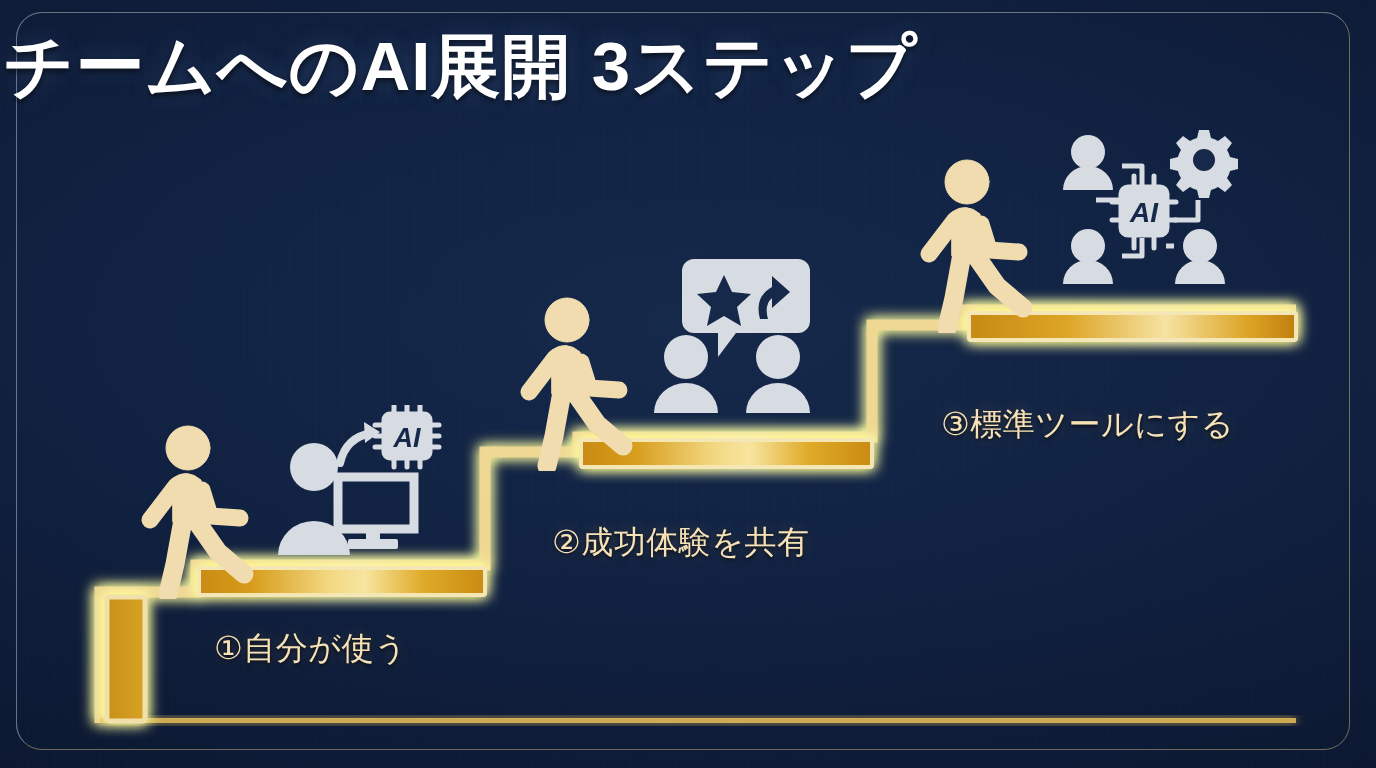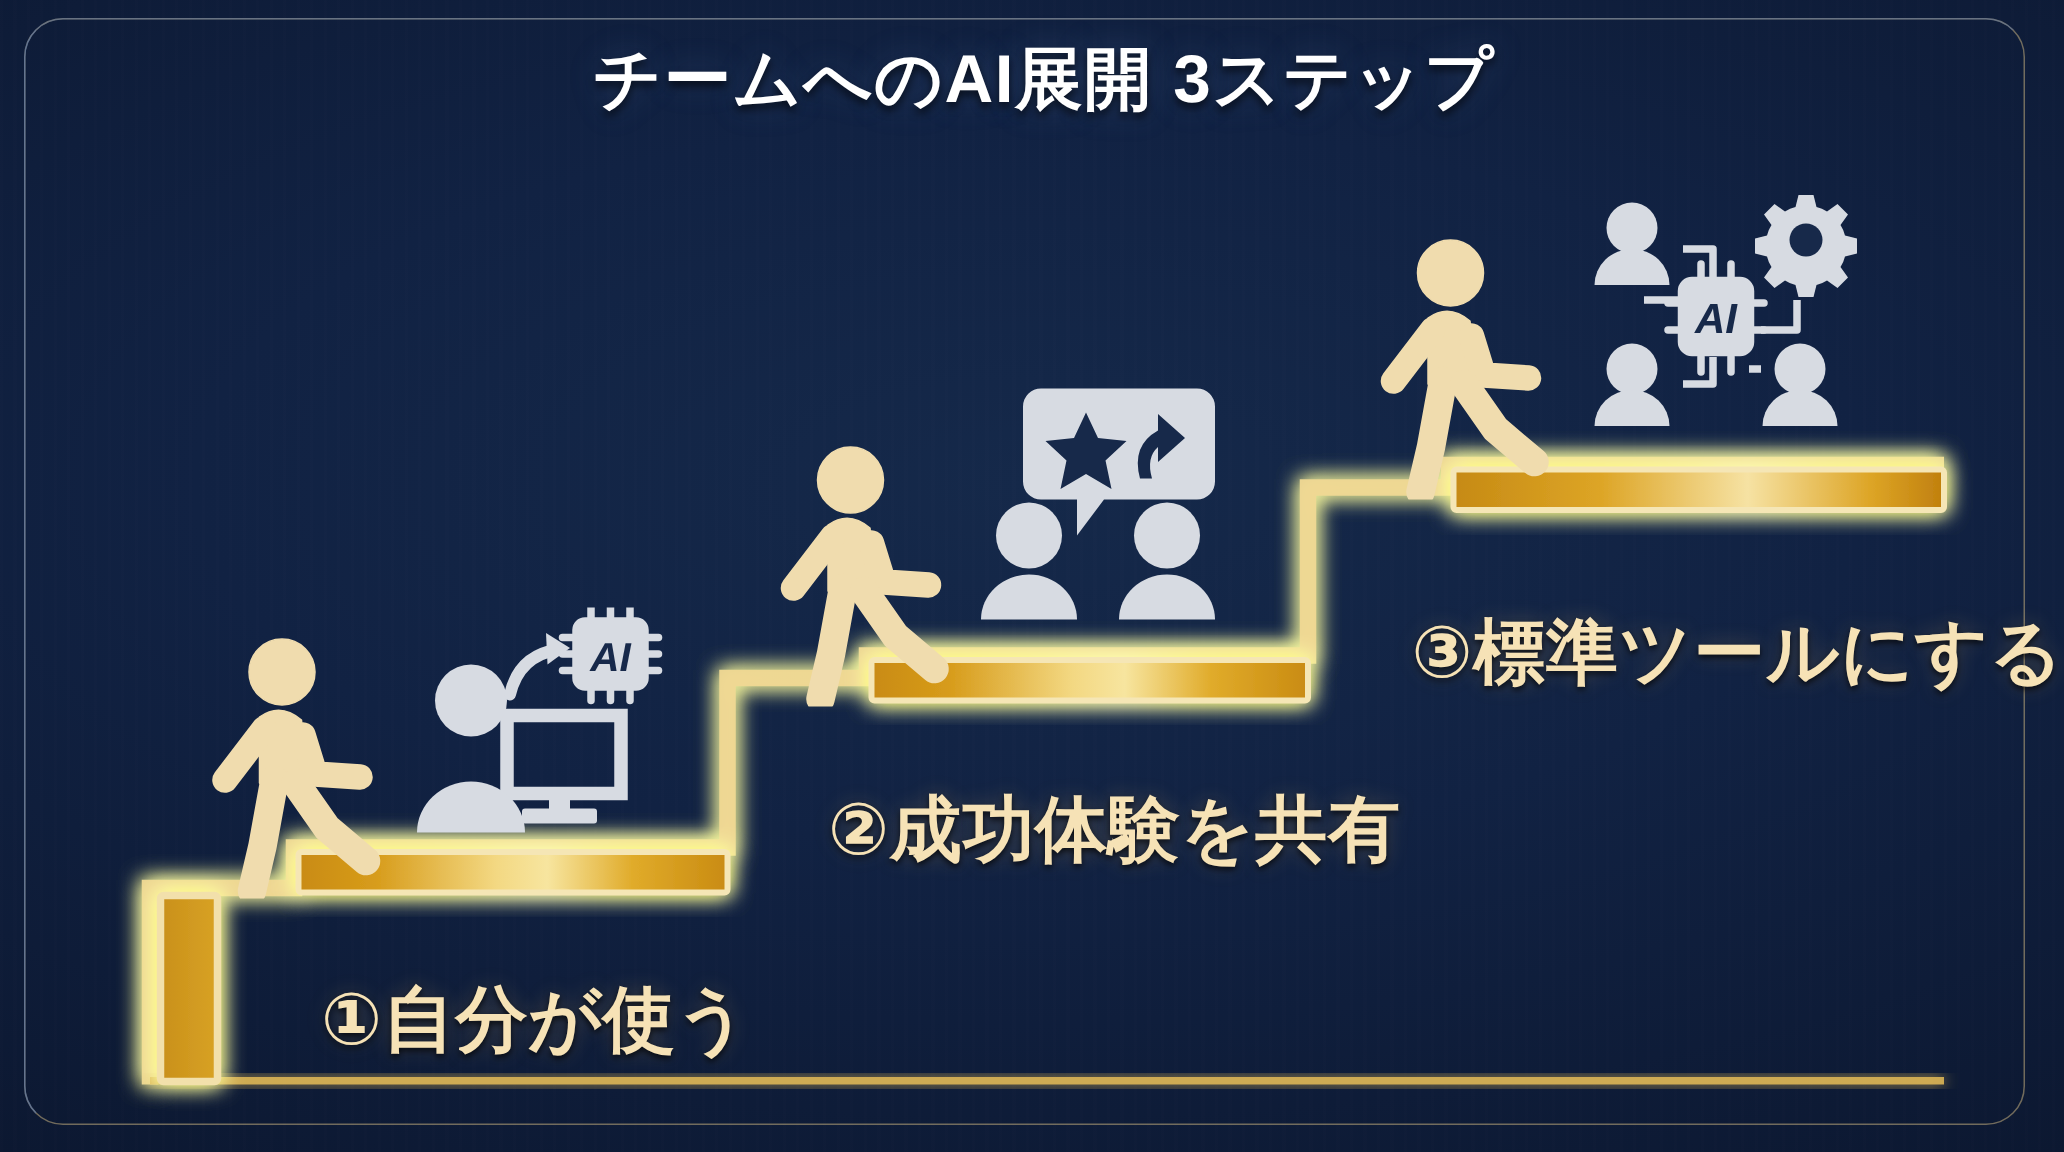--- a/index.html
+++ b/index.html
@@ -55,26 +55,26 @@
     border: 1.3px solid transparent;
     border-left-color: rgba(90,125,185,0.55);
     border-top-color: rgba(90,125,185,0.40);
     box-sizing: border-box;
     pointer-events: none;
   }
 
   
   .title {
     position: absolute;
-    left: 16px;
+    left: 4px;
     right: 0;
     top: 28px;
-    text-align: center;
+    text-align: left;
     color: #ffffff;
-    font-size: 45px;
+    font-size: 69px;
     font-weight: 700;
     letter-spacing: 1px;
     line-height: 1.12;
     text-shadow:
       0 3px 6px rgba(0,0,0,0.65),
       0 0 22px rgba(120,160,220,0.25);
     white-space: nowrap;
   }
 
   
@@ -84,29 +84,29 @@
     top: 0;
     width: 1376px;
     height: 768px;
     pointer-events: none;
   }
 
   
   .caption {
     position: absolute;
     color: #f6e2b6;
-    font-size: 48px;
-    font-weight: 700;
+    font-size: 32px;
+    font-weight: 400;
     letter-spacing: 0.5px;
     white-space: nowrap;
     text-shadow:
       0 2px 4px rgba(0,0,0,0.75),
       0 0 14px rgba(255,205,110,0.22);
   }
-  #cap1 { left: 214px; top: 648px; }
+  #cap1 { left: 214px; top: 627px; }
   #cap2 { left: 552px; top: 521px; }
   #cap3 { left: 941px; top: 403px; }
 
   
   .fig, .icon {
     position: absolute;
     font-style: italic;
   }
   .fig svg, .icon svg { display: block; }
 

